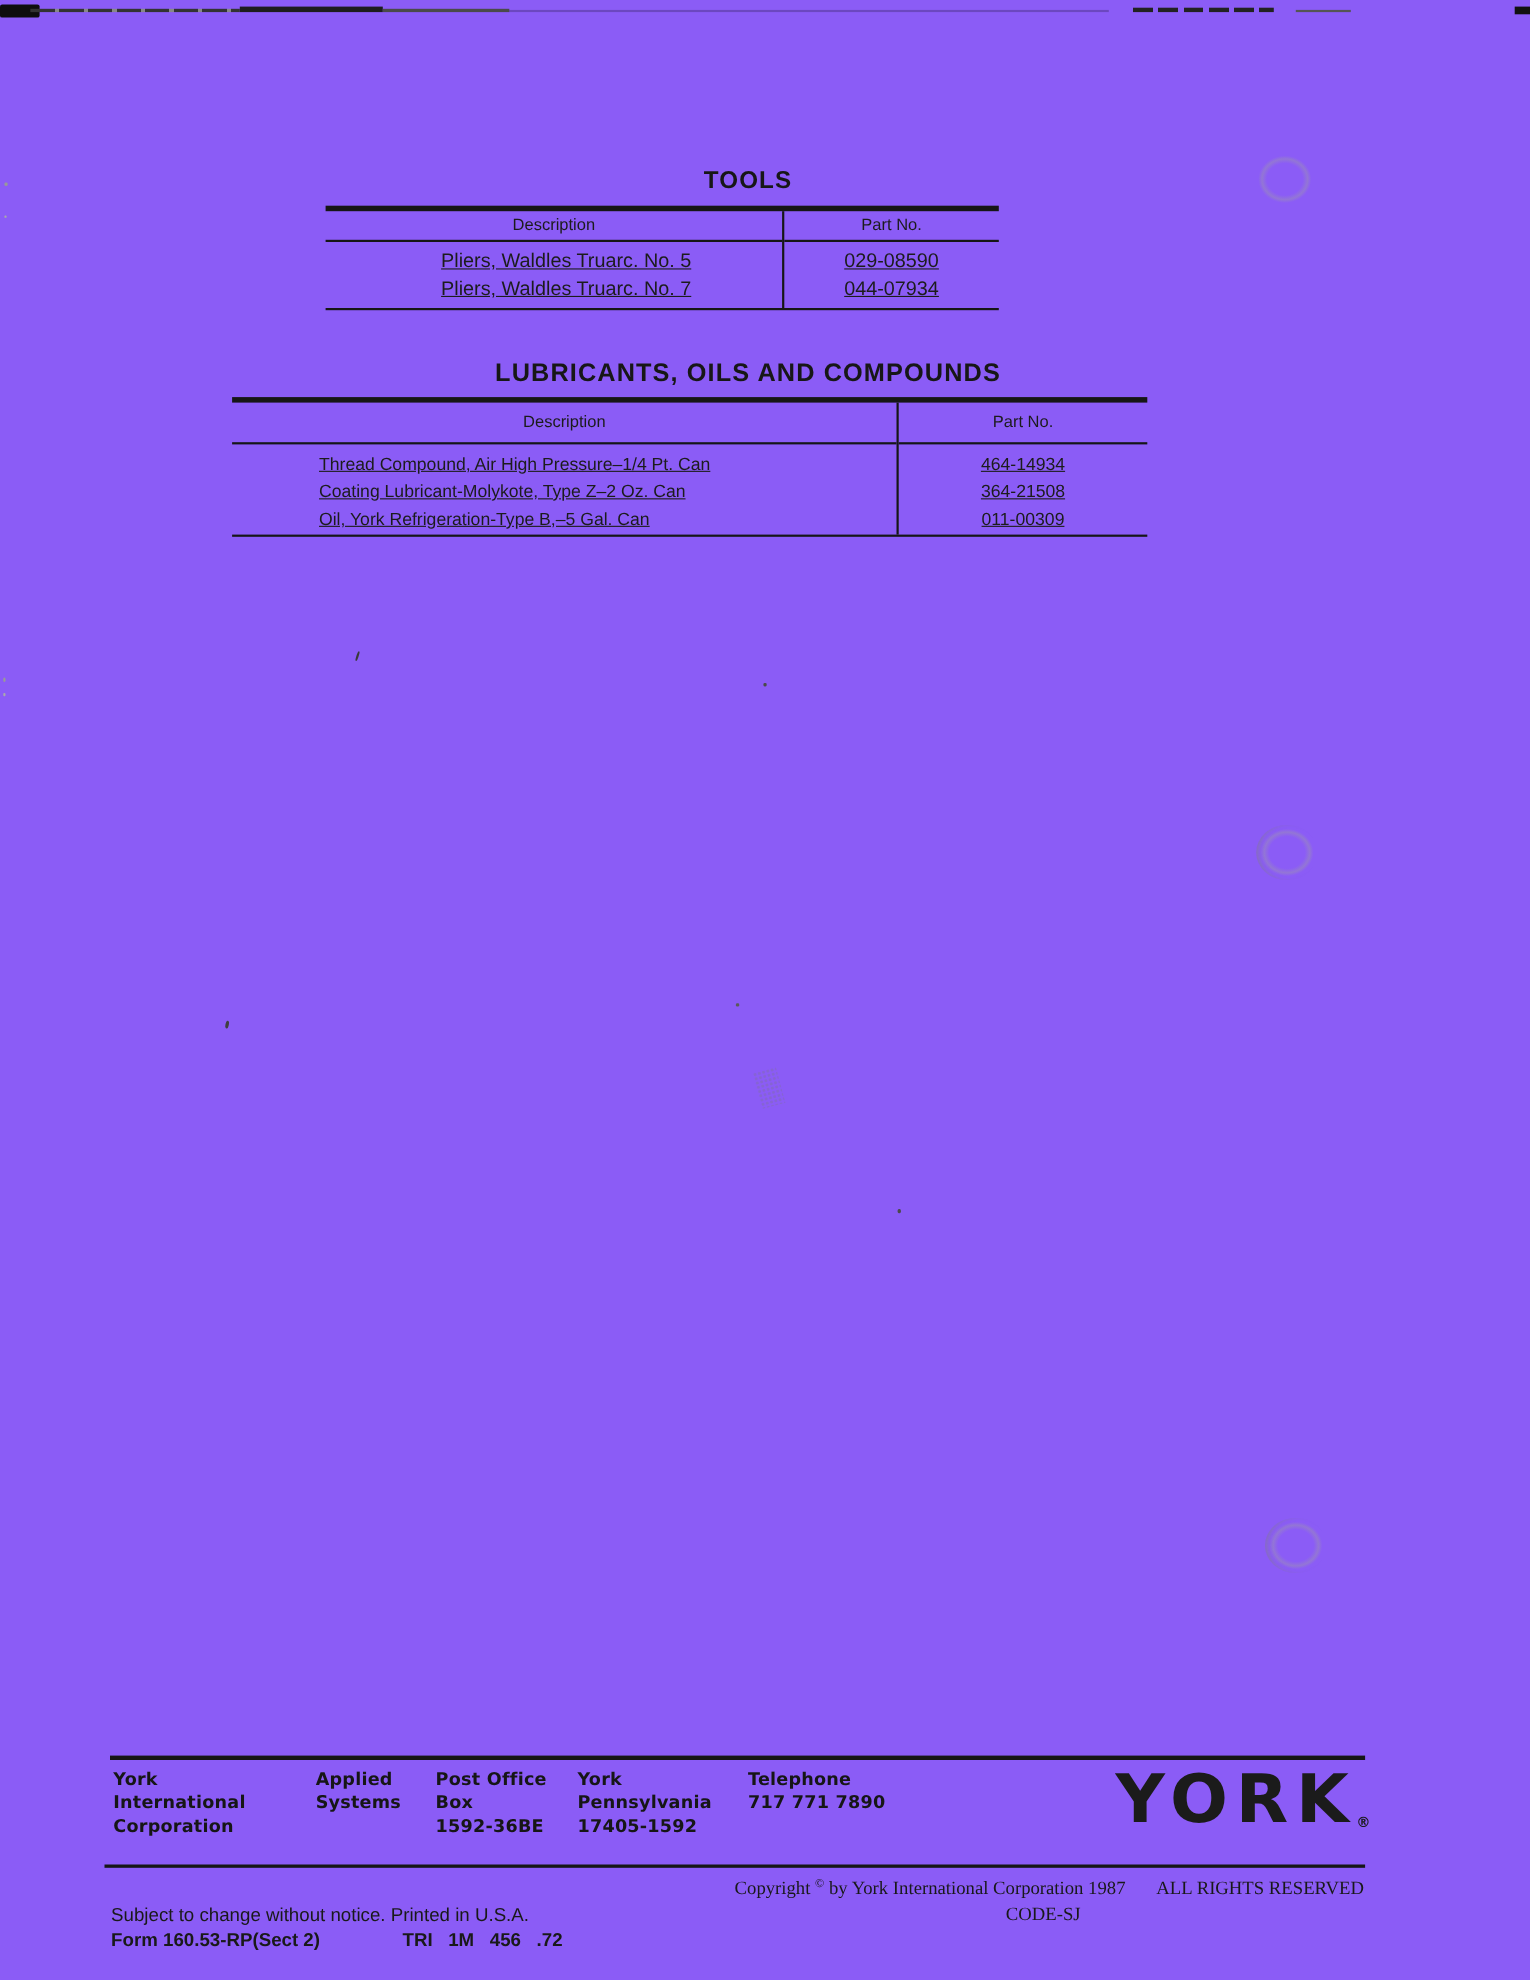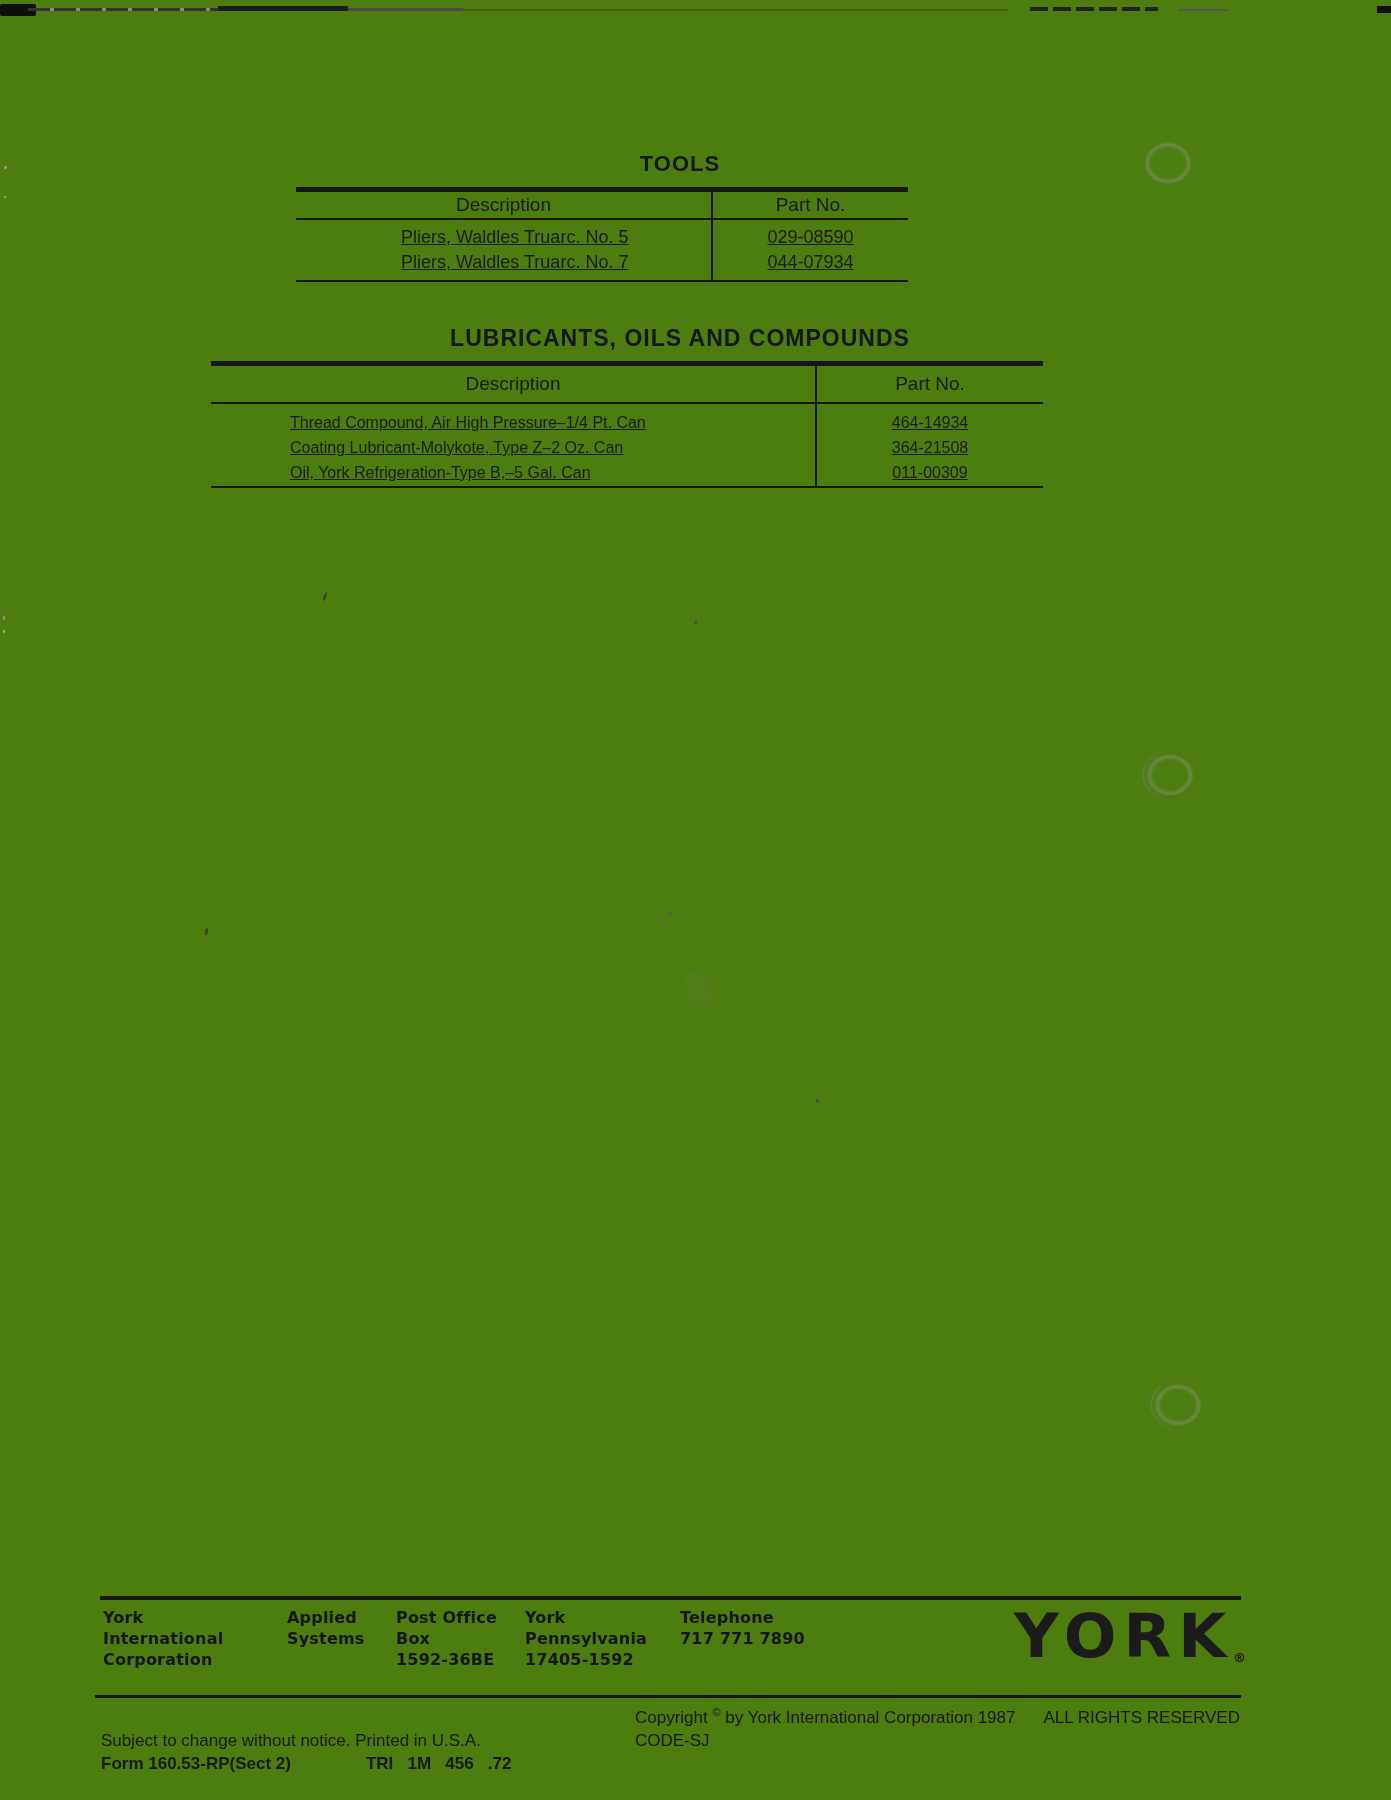--- a/index.html
+++ b/index.html
@@ -1,18 +1,18 @@
 <!DOCTYPE html>
 <html><head>
 <meta charset="utf-8">
 <style>
   html,body { margin:0; padding:0; background:#e8e8e8; }
   .page {
     position:relative; width:1391px; height:1800px; margin:0 auto;
-    background:#4d7c0f; overflow:hidden;
+    background:#8b5cf6; overflow:hidden;
     font-family:"Liberation Sans", sans-serif; color:#1c1c1c;
   }
 
   
   .artifact { position:absolute; }
   .topline-a { left:0; top:4px; width:36px; height:12px; background:#0e0e0e; border-radius:2px; }
   .topline-b { left:28px; top:8px; width:190px; height:3px;
     background:repeating-linear-gradient(90deg,#333 0 22px,#888 22px 26px); }
   .topline-c { left:218px; top:6px; width:130px; height:5px; background:#1d1d1d; }
   .topline-d { left:348px; top:8px; width:115px; height:3px; background:#4a4a4a; }
@@ -33,21 +33,21 @@
   .doc-title {
     position:absolute; text-align:center; font-weight:bold;
     color:#171717; letter-spacing:1px;
   }
   .tbl {
     position:absolute; display:grid;
     border-top:5px solid #161616; border-bottom:2px solid #161616;
   }
   .tbl .th {
     border-bottom:2px solid #161616; text-align:center;
-    font-size:19px; color:#1b1b1b;
+    font-size:15px; color:#1b1b1b;
   }
   .tbl .col-part { border-left:2px solid #161616; }
   .tbl .cell { line-height:25px; white-space:nowrap;text-decoration:underline; }
   .tbl .col-part .cell { text-align:center; }
 
   #tools-table { left:296px; top:187px; grid-template-columns:415px 197px; }
   #tools-table .th { line-height:26px; height:26px; }
   #tools-table .tbody { padding-top:5px; height:55px; font-size:18px; }
   #tools-table .col-desc .cell { padding-left:105px; }
 
@@ -82,21 +82,21 @@
   .york-reg {
     position:absolute; left:1233px; top:1650px;
     font-size:13px; color:#1b1b1b; font-family:"DejaVu Sans", sans-serif; font-weight:bold;
   }
 
   .legal {
     position:absolute; top:1701px; font-size:17px; line-height:23px; color:#191919;
     white-space:nowrap;
   }
   .legal-left { left:101px;margin-top:28px; }
-  .legal-right { right:151px; text-align:left; }
+  .legal-right { right:151px; text-align:center;font-family:Liberation Serif, serif; }
   .legal sup { font-size:11px; }
   .pre { white-space:pre;font-weight:bold; }
   .print-code { margin-left:75px; }
   .rights-gap { margin-left:28px; }
   .code-line { padding-right:11px; }
 </style>
 </head>
 <body>
 
 <div class="page">

